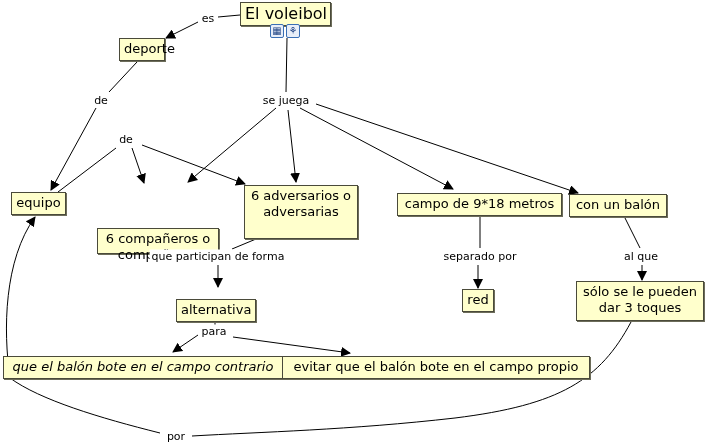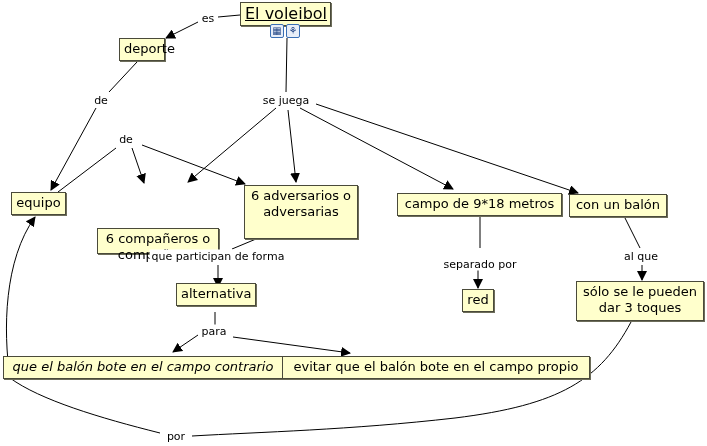--- a/index.html
+++ b/index.html
@@ -16,21 +16,21 @@
       box-shadow: 1px 1px 0 #6d6d5a;
       color: #000;
       font-size: 13px;
       line-height: 16px;
       text-align: center;
       white-space: nowrap;
       box-sizing: border-box;
       padding: 2px 4px;
     }
     .concept.multi { white-space: normal; }
-    .concept.root { font-size: 16px; line-height: 20px; padding: 1px 4px; text-decoration: underline; }
+    .concept.root { font-size: 16px; line-height: 20px; padding: 1px 4px; }
     .phrase {
       position: absolute;
       font-size: 11px;
       line-height: 13px;
       color: #000;
       background: #ffffff;
       padding: 0 2px;
       white-space: nowrap;
       transform: translate(-50%, -50%);
     }
@@ -91,27 +91,27 @@
 <div class="concept root" style="left:240px;top:2px;width:91px;height:24px;">El voleibol</div>
 <div class="res-icon" style="left:270px;top:24px;">▦</div>
 <div class="res-icon" style="left:286px;top:24px;">⚘</div>
 
 <div class="concept" style="left:119px;top:38px;width:46px;height:23px;">deporte</div>
 <div class="concept" style="left:11px;top:192px;width:55px;height:23px;">equipo</div>
 <div class="concept multi" style="left:97px;top:184px;width:122px;height:26px;margin-top:44px;">6 compañeros o compañeras</div>
 <div class="concept multi" style="left:244px;top:185px;width:114px;height:54px;">6 adversarios o adversarias</div>
 <div class="concept" style="left:397px;top:193px;width:165px;height:23px;">campo de 9*18 metros</div>
 <div class="concept" style="left:569px;top:194px;width:98px;height:23px;">con un balón</div>
-<div class="concept" style="left:176px;top:283px;width:80px;height:23px;">alternativa</div>
+<div class="concept" style="left:176px;top:299px;width:80px;height:23px;">alternativa</div>
 <div class="concept" style="left:462px;top:289px;width:32px;height:23px;">red</div>
 <div class="concept multi" style="left:576px;top:281px;width:128px;height:40px;">sólo se le pueden dar 3 toques</div>
 <div class="concept" style="left:3px;top:356px;width:280px;height:23px;font-style:italic;">que el balón bote en el campo contrario</div>
 <div class="concept" style="left:282px;top:356px;width:308px;height:23px;">evitar que el balón bote en el campo propio</div>
 
 <div class="phrase" style="left:208px;top:18px;">es</div>
 <div class="phrase" style="left:101px;top:100px;">de</div>
 <div class="phrase" style="left:286px;top:100px;">se juega</div>
 <div class="phrase" style="left:126px;top:139px;">de</div>
 <div class="phrase" style="left:218px;top:256px;">que participan de forma</div>
-<div class="phrase" style="left:480px;top:264px;">separado por</div>
+<div class="phrase" style="left:480px;top:256px;">separado por</div>
 <div class="phrase" style="left:641px;top:256px;">al que</div>
 <div class="phrase" style="left:214px;top:331px;">para</div>
 <div class="phrase" style="left:176px;top:436px;">por</div>
 
 </body></html>

